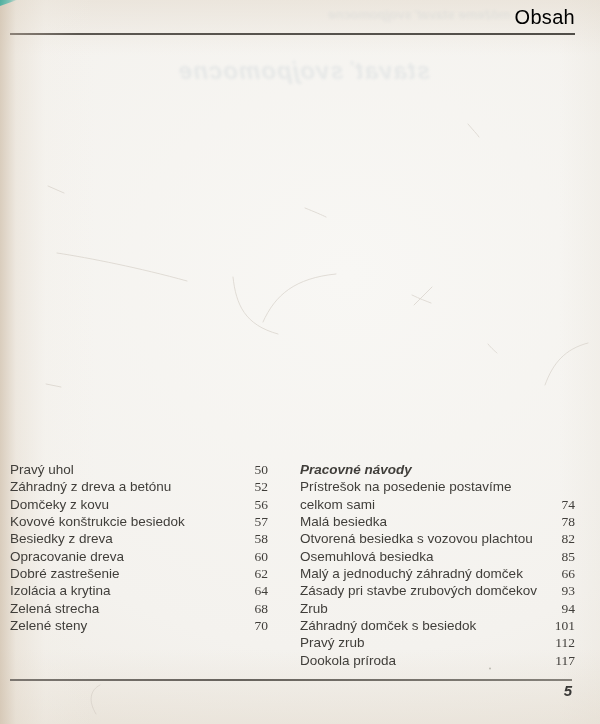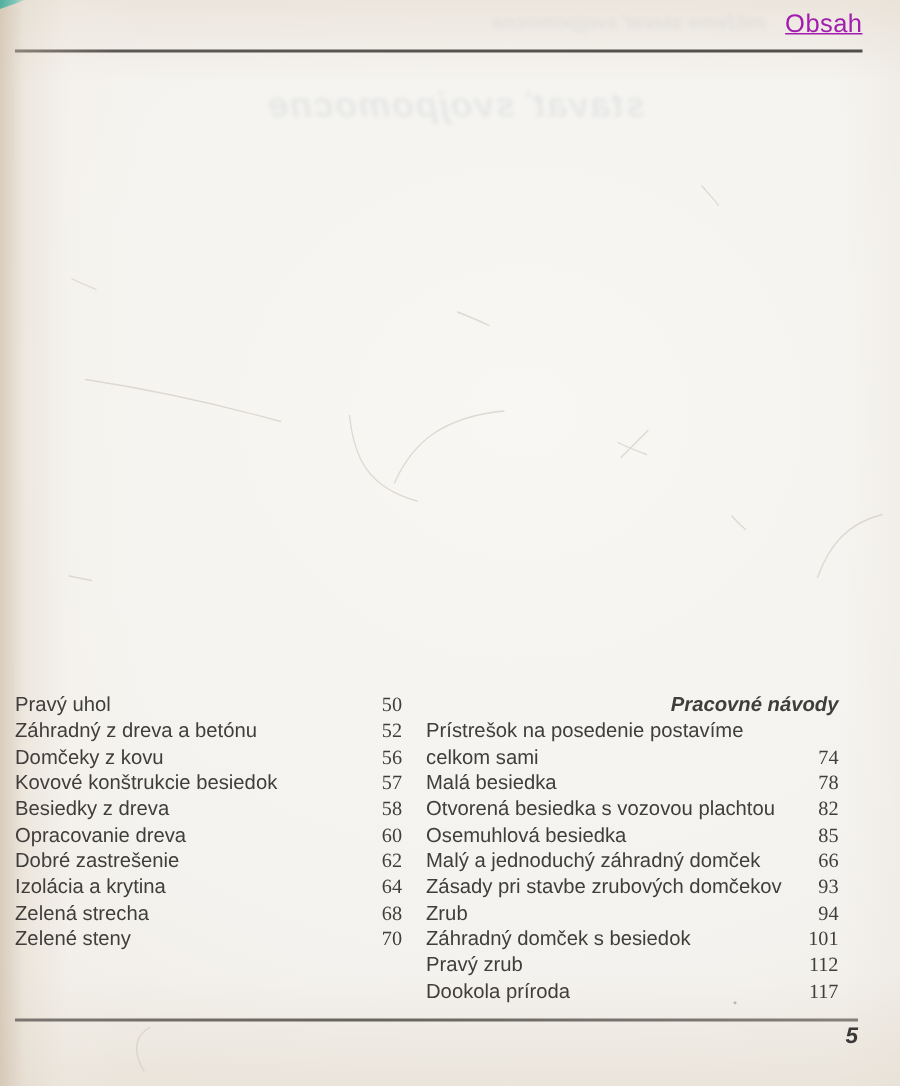--- a/index.html
+++ b/index.html
@@ -24,42 +24,42 @@
   .ghost {
     position:absolute; transform:scaleX(-1);
     color:#93a7b6; filter:blur(1.4px);
     font-weight:bold; font-style:italic; white-space:nowrap;
   }
   .ghost-title { top:57px; left:178px; font-size:24px; opacity:.16; letter-spacing:1px; }
   .ghost-line  { top:7px;  left:328px; font-size:13px; opacity:.13; }
 
   .header-title {
     position:absolute; top:6px; right:25px;
-    font-size:17px; font-weight:400; color:#a21caf; letter-spacing:.3px;text-decoration:underline;
+    font-size:20px; font-weight:400; color:#000000; letter-spacing:.3px;
   }
   .rule-top {
     position:absolute; top:33px; left:10px; width:565px; height:2px;
     background:linear-gradient(90deg, #8c8278 0%, #5b5751 12%, #514e49 100%);
   }
   .rule-bottom {
     position:absolute; top:679px; left:10px; width:562px; height:2px;
     background:linear-gradient(90deg, #7b7670, #67635d 40%, #85817a);
   }
   .page-number {
     position:absolute; top:682px; right:28px;
     font-size:15px; font-weight:bold; font-style:italic; color:#393836;
   }
 
   .toc {
     position:absolute; top:461px; left:10px; width:565px;
     font-size:13.5px; line-height:17.35px; color:#403e3a;
   }
-  .toc-col { position:absolute; top:0;text-align:right; }
+  .toc-col { position:absolute; top:0; }
   .toc-col-left  { left:0; width:258px; }
-  .toc-col-right { left:274px; width:275px; }
+  .toc-col-right { left:290px; width:275px; }
   .toc-heading { font-weight:bold; font-style:italic; }
   .toc-row { display:flex; }
   .toc-title { white-space:nowrap; }
   .toc-page { margin-left:auto; padding-left:6px;font-family:Liberation Serif, serif; }
 
   svg.scratches { position:absolute; left:0; top:0; pointer-events:none; }
 </style>
 </head>
 <body>
 

